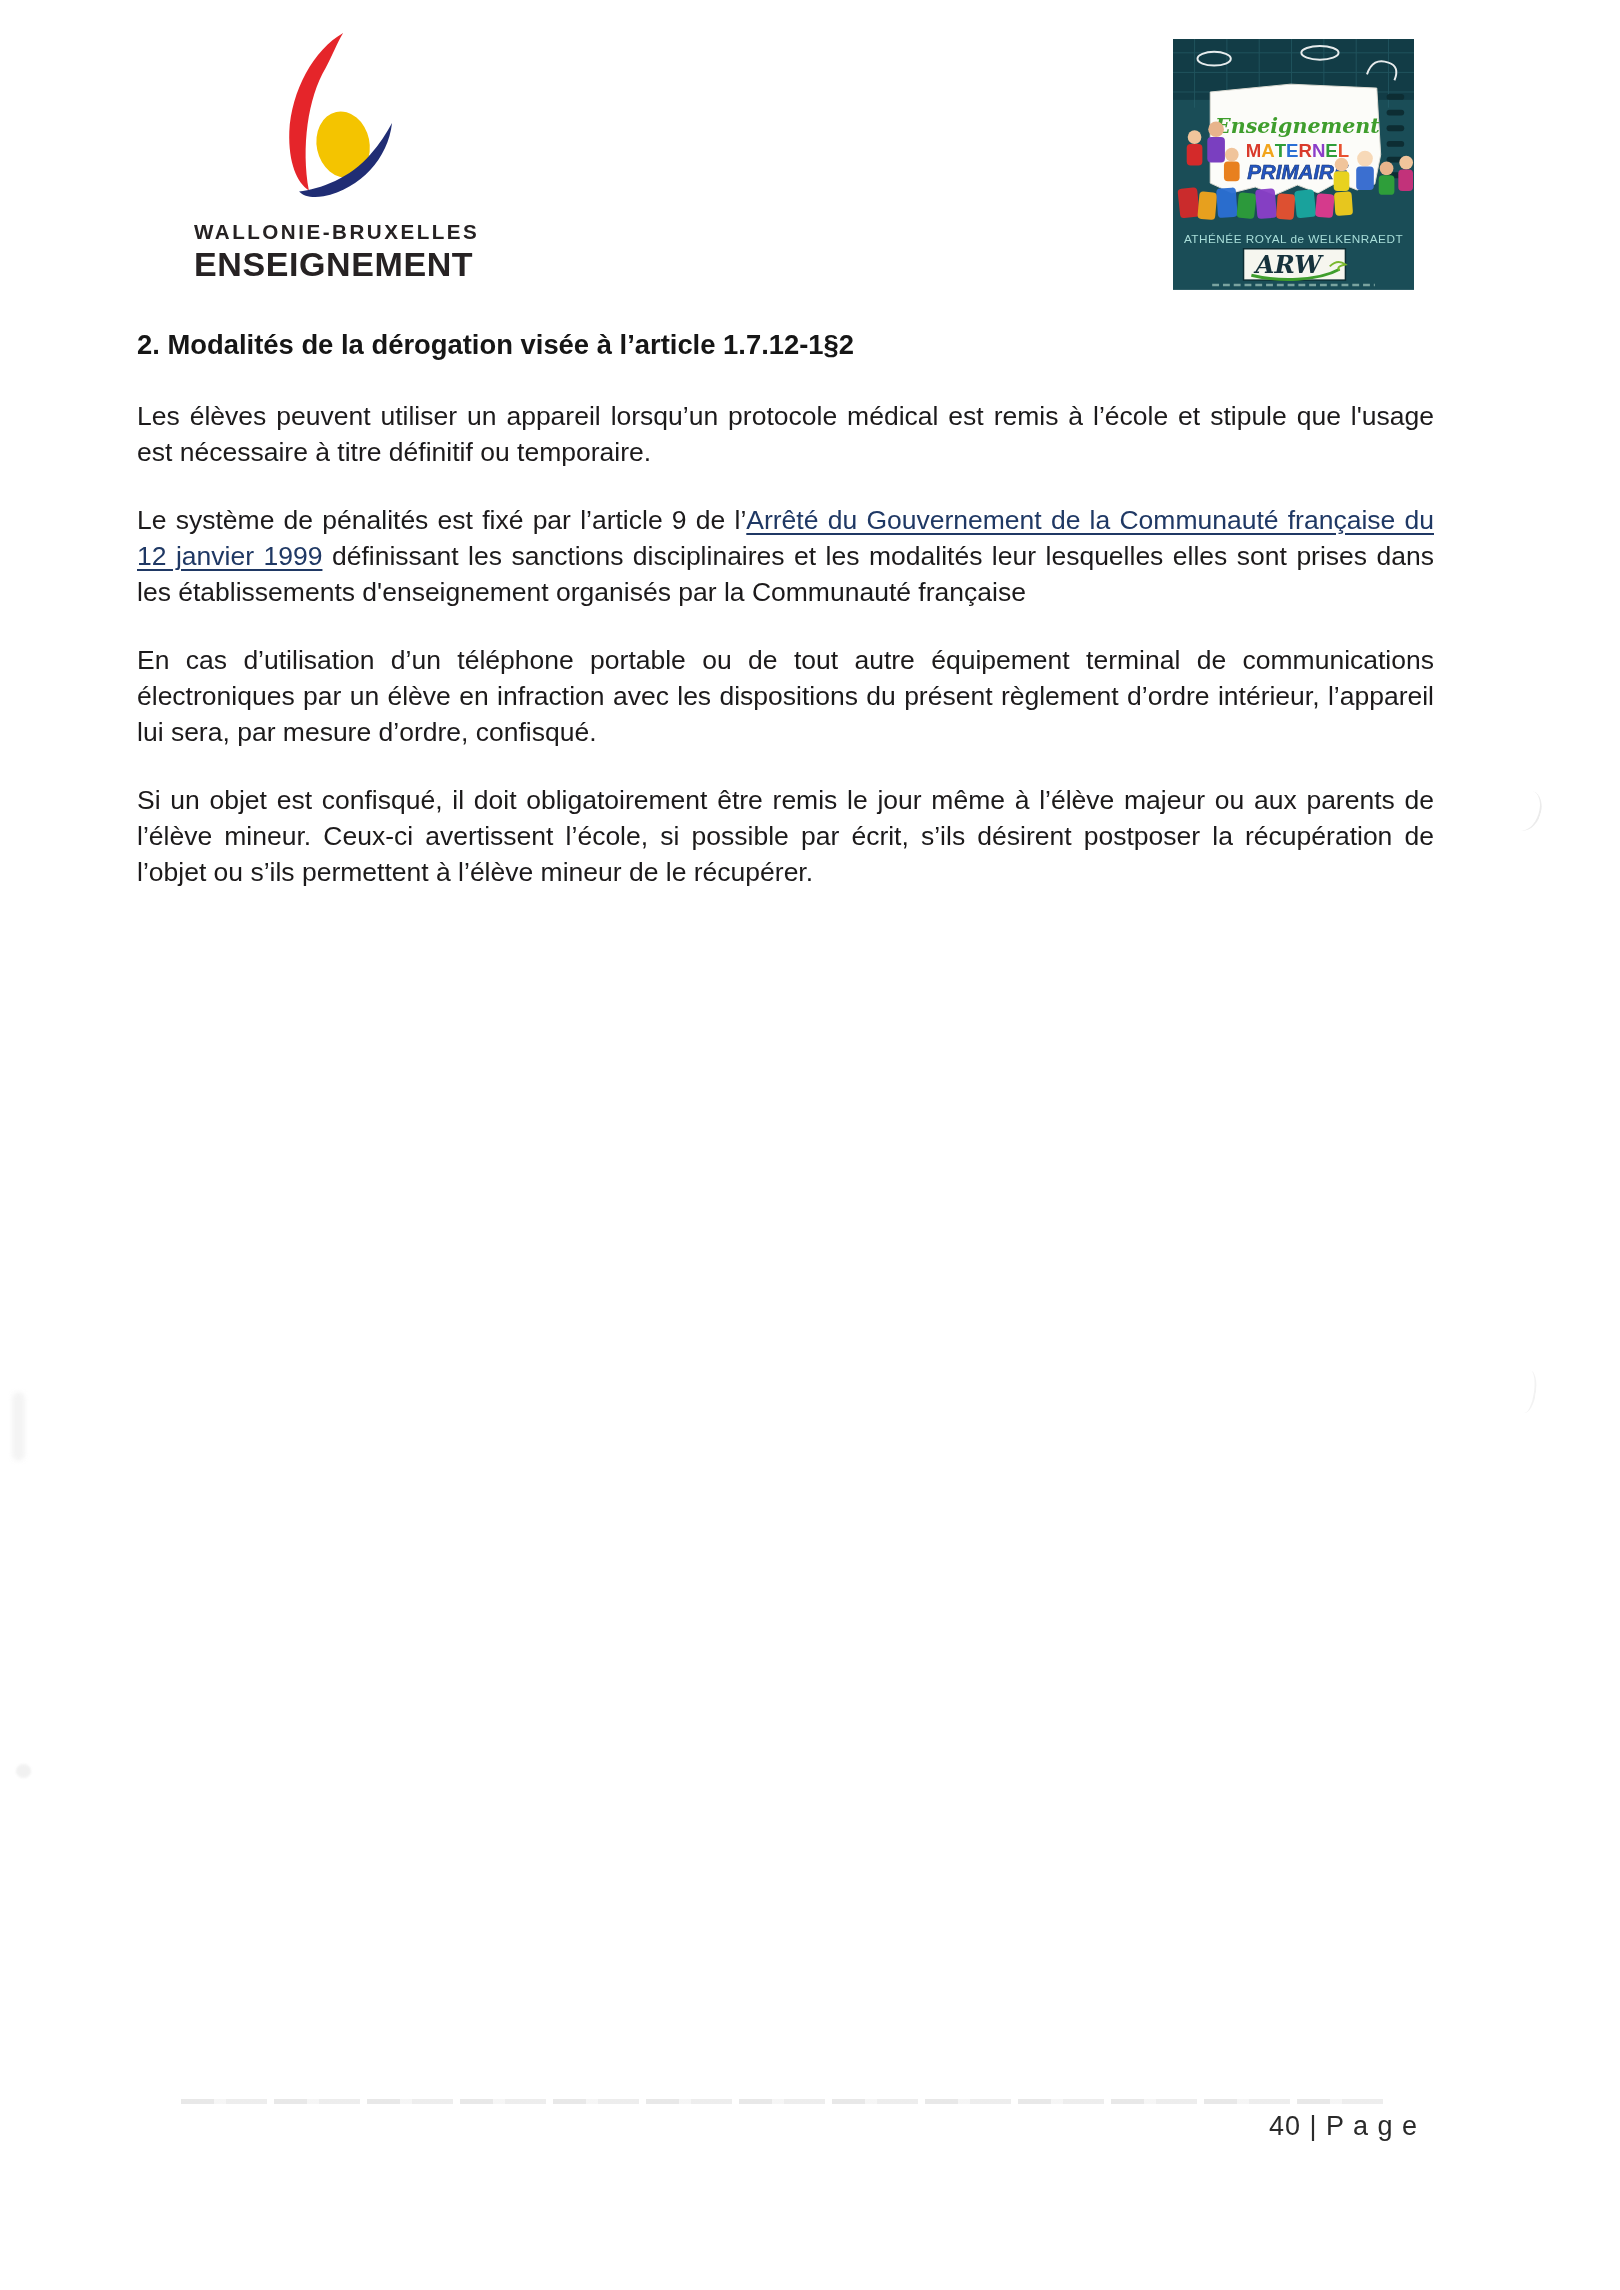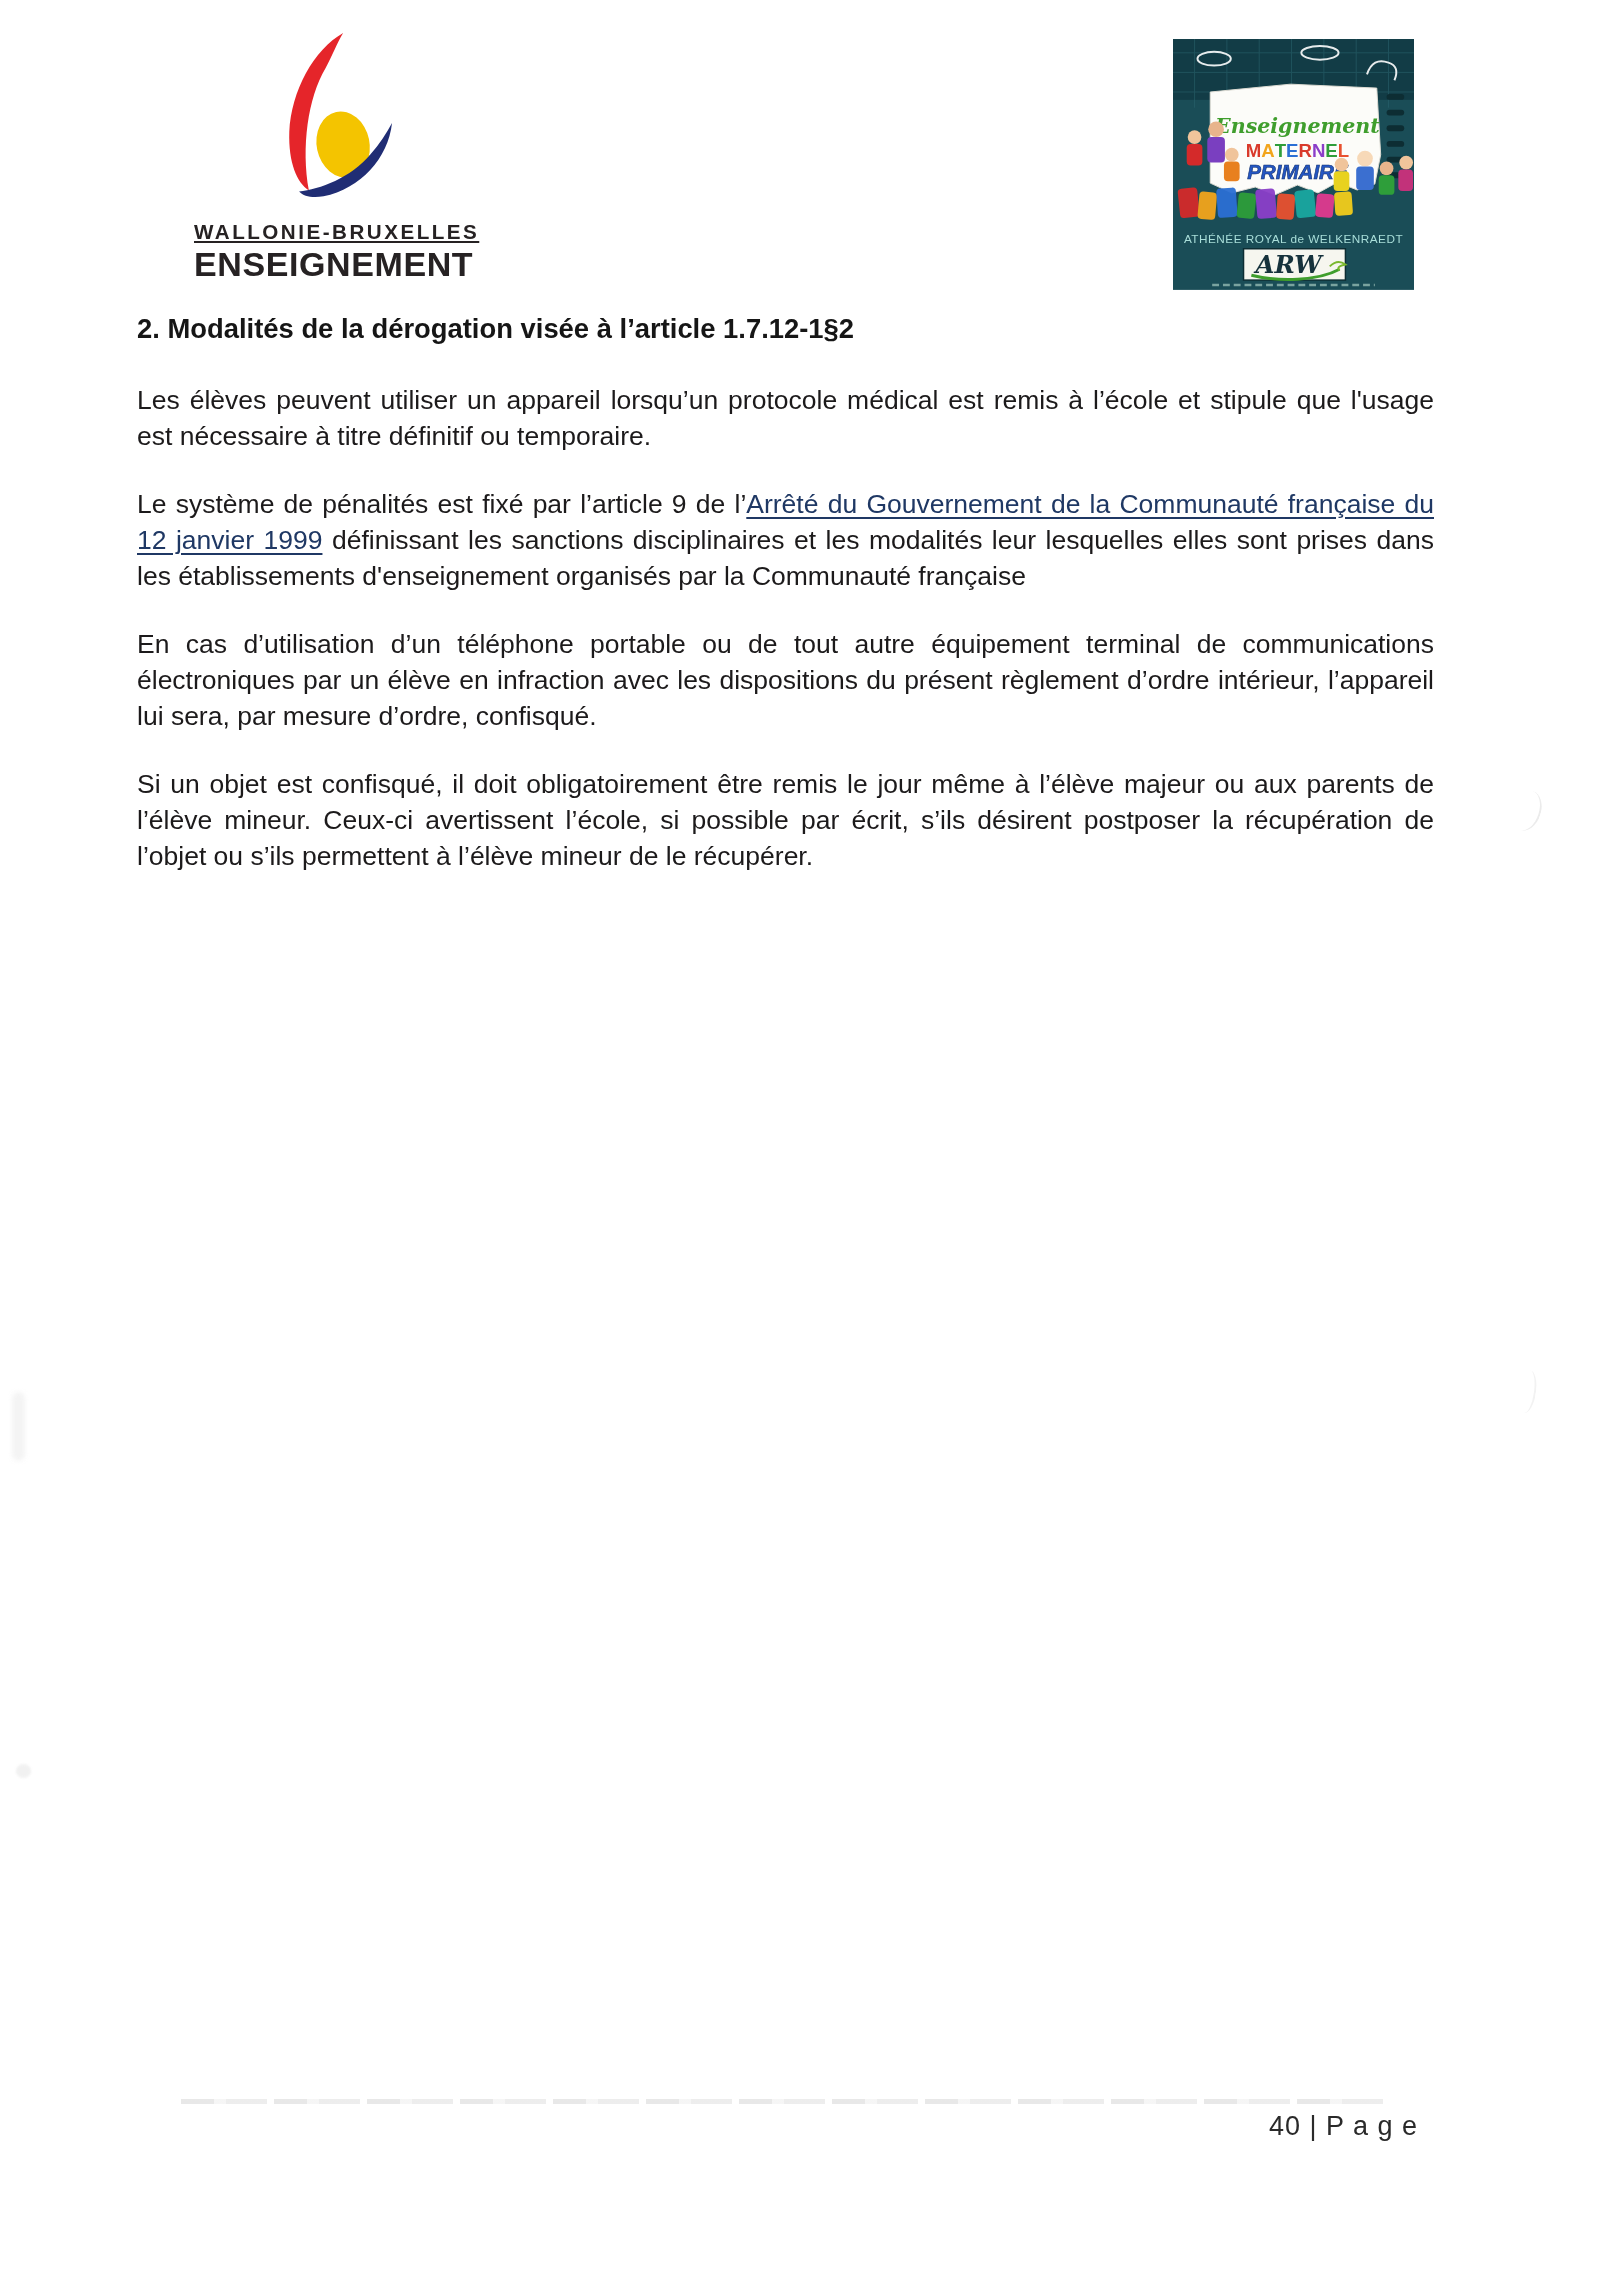--- a/index.html
+++ b/index.html
@@ -13,38 +13,38 @@
     color: #1c1a1b;
     overflow: hidden;
   }
 
   
   .wbe-logo { position: absolute; left: 192px; top: 25.5px; width: 284px; }
   .wbe-mark { position: absolute; left: 65px; top: 2px; width: 137px; height: 188px; }
   .wbe-text { position: absolute; left: 2px; top: 194px; width: 280px; }
   .wbe-line1 {
     font-weight: 700; font-size: 20.6px; letter-spacing: 2.5px;
-    color: #262223; white-space: nowrap; text-decoration: underline;
+    color: #262223; white-space: nowrap;
   }
   .wbe-line2 {
     font-weight: 700; font-size: 34px; letter-spacing: 0.6px;
     color: #262223; white-space: nowrap; margin-top: 1px;
   }
 
   
   .arw-logo { position: absolute; left: 1173px; top: 39px; width: 241px; height: 251px; }
   .arw-logo svg { display: block; }
   .lc0 { fill:#d93a2b } .lc1 { fill:#f2a51c } .lc2 { fill:#2e9e3a } .lc3 { fill:#2b6fd4 }
   .lc4 { fill:#d93a2b } .lc5 { fill:#8b3fc9 } .lc6 { fill:#2e9e3a } .lc7 { fill:#e8512f }
 
   
   .content { position: absolute; left: 137px; top: 310px; width: 1297px; }
   .content h2 {
     font-size: 27.4px; line-height: 37px; font-weight: 700;
-    color: #161616; margin: 0 0 35px 0;
+    color: #161616; margin: 16px 0 35px 0;
   }
   .content h2.spaced { margin-top: 42px; }
   .content p {
     font-size: 26.5px; line-height: 36px; margin: 0 0 32px 0;
     text-align: justify; color: #1c1a1b;
   }
   a.doc-link {
     color: #1f3864; text-decoration: underline;
     text-decoration-thickness: 2px; text-underline-offset: 3.9px;
     cursor: pointer;

